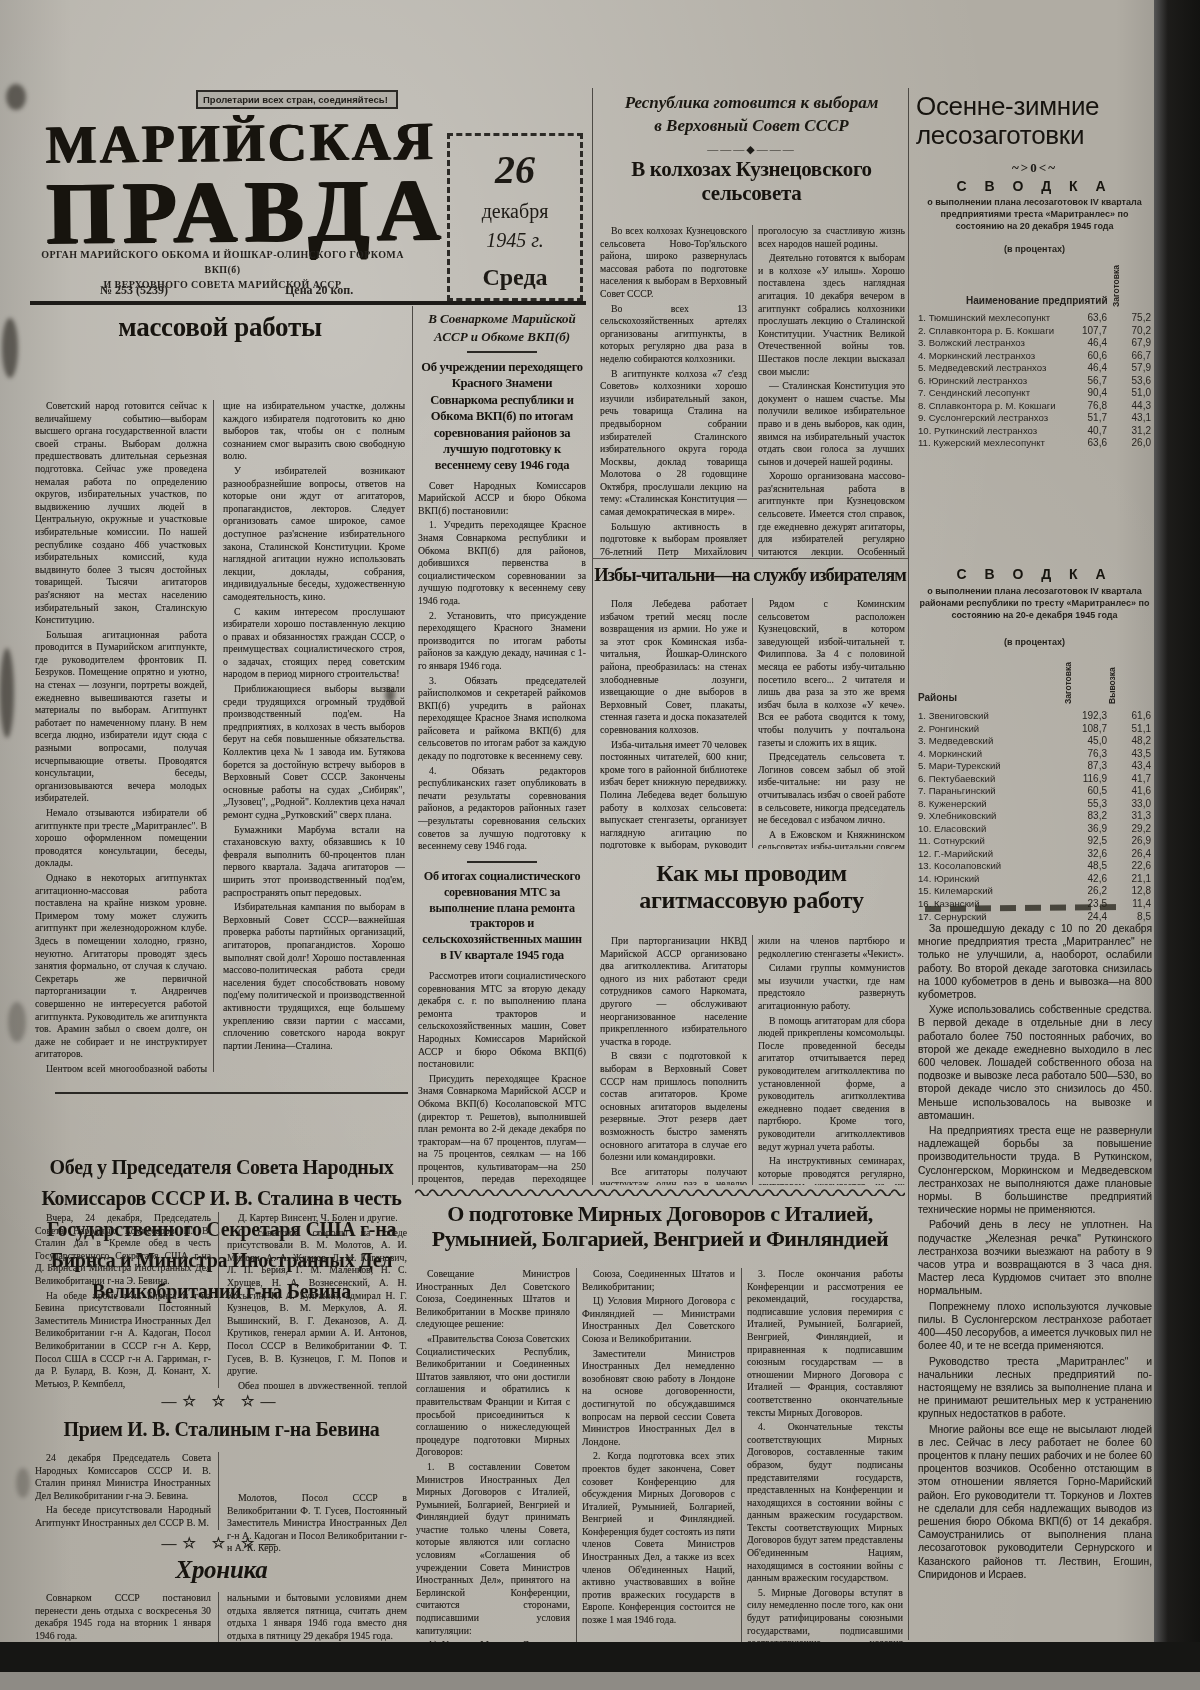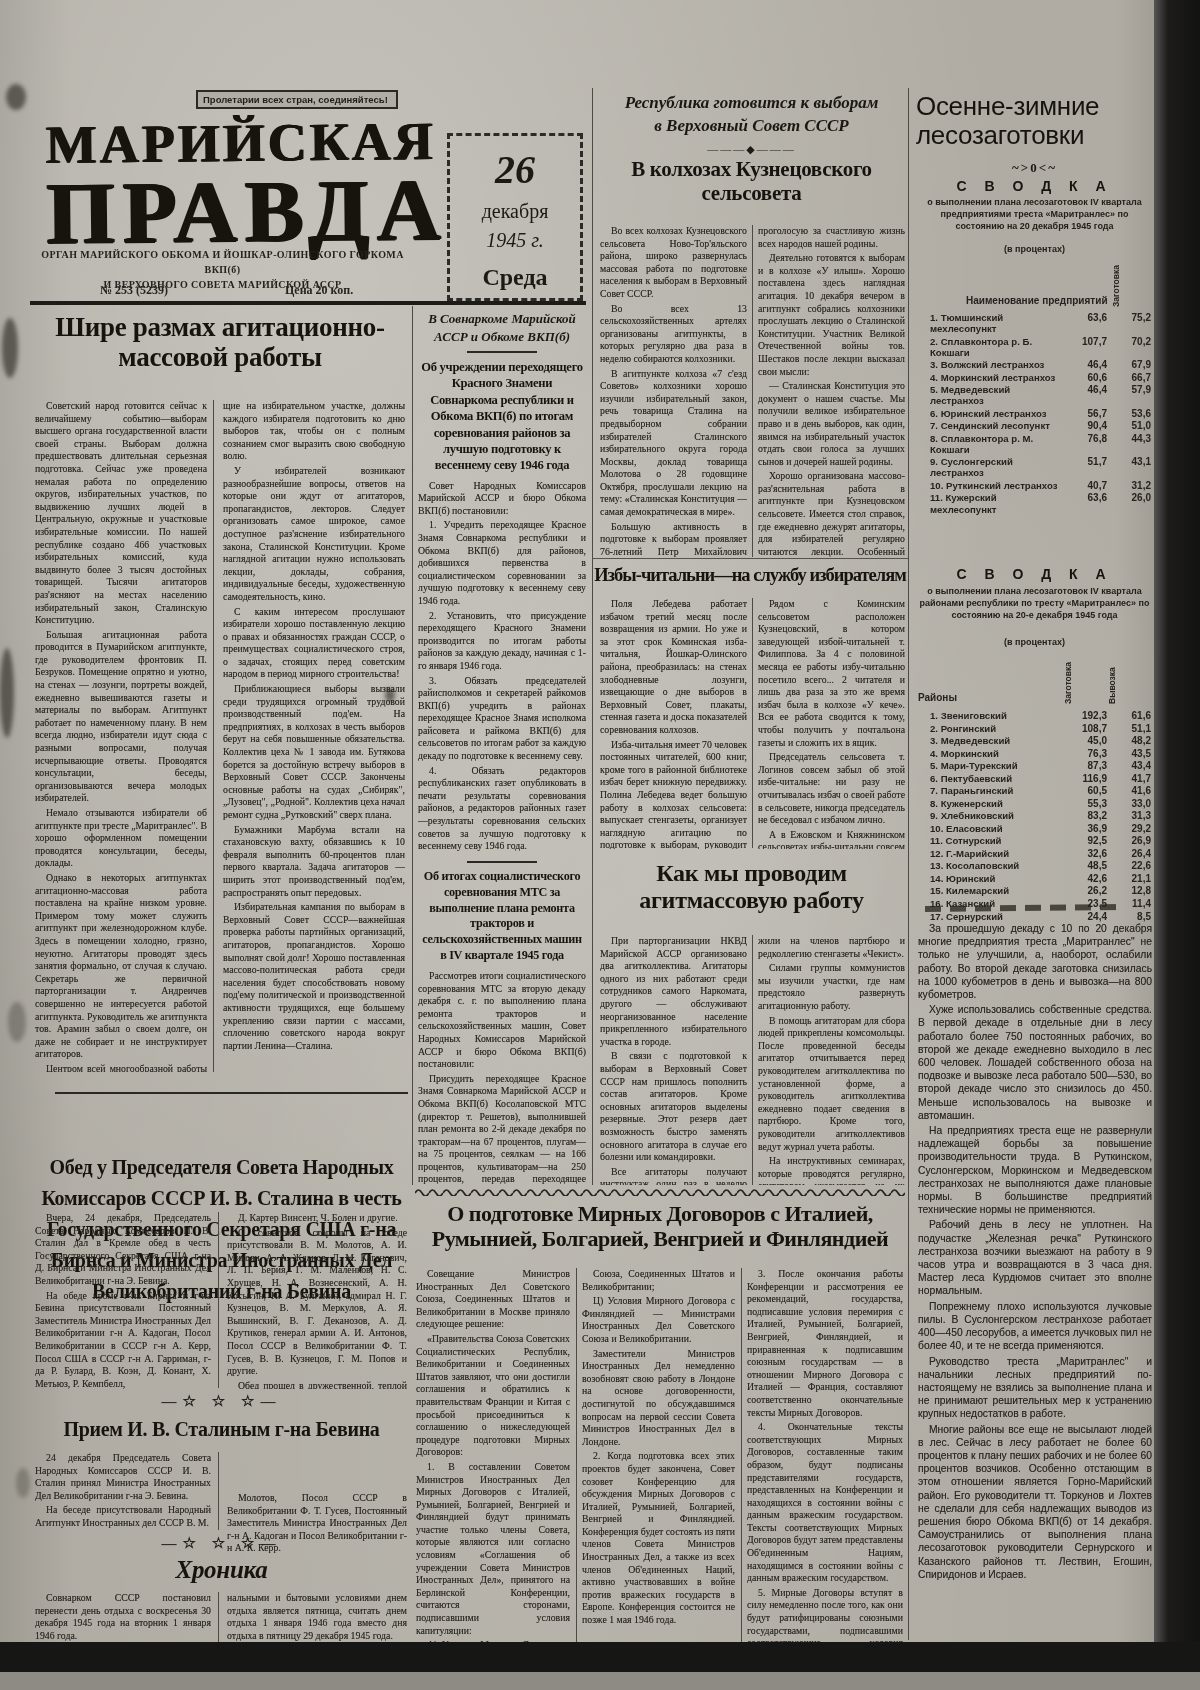--- a/index.html
+++ b/index.html
@@ -42,21 +42,21 @@
   .kicker{font-style:italic;font-weight:bold;text-align:center;font-size:17px;color:#1b1812;line-height:1.35;}
   .orn{ text-align:center;color:#1d1b17;font-size:11px;letter-spacing:2px;}
   .stars{position:absolute;text-align:center;font-size:15px;letter-spacing:6px;color:#24221d;font-weight:bold;}
   .sans{font-family:"Liberation Sans","DejaVu Sans",sans-serif;}
   .sv-title{font-weight:bold;letter-spacing:7px;text-align:center;font-size:14px;color:#17150f;}
   .sv-intro{font-weight:bold;font-size:9px;text-align:center;line-height:1.35;color:#24211b;}
   .thead{display:flex;align-items:flex-end;font-weight:bold;}
   .thname{flex:1;font-size:10px;line-height:1.2;}
   .vlabel{writing-mode:vertical-rl;transform:rotate(180deg);font-size:8.5px;height:52px;
     width:44px;text-align:left;font-weight:bold;}
-  .trow{display:flex;align-items:flex-start;margin-bottom:1.5px;font-weight:bold;margin-left:12px;}
+  .trow{display:flex;align-items:flex-end;margin-bottom:1.5px;font-weight:normal;}
   .tname{flex:1;font-size:9.6px;line-height:1.15;}
   .tval{width:44px;text-align:right;font-size:10px;}
   .stain{position:absolute;background:rgba(25,22,16,.55);border-radius:50%;filter:blur(2px);}
   .minirule{width:70px;height:2px;background:#2a2824;margin:6px auto;}
   .nowrapfit{white-space:nowrap;overflow:hidden;}
 </style>
 </head>
 <body>
 
 <div class="page">
@@ -80,21 +80,20 @@
     <div class="db-year">1945 г.</div>
     <div class="db-wd">Среда</div>
   </div>
 
   <div class="hair-v" style="left:592px;top:88px;height:1097px;"></div>
   <div class="hair-v" style="left:412px;top:306px;height:879px;"></div>
   <div class="hair-v" style="left:908px;top:88px;height:1552px;"></div>
   <div class="hair-v" style="left:213px;top:400px;height:672px;"></div>
 
   <div class="headline abs" style="left:33px;top:312px;width:374px;font-size:27px;">
-    <div>Шире размах агитационно-</div>
     <div>массовой работы</div>
   </div>
   <div class="col" style="left:35px;top:400px;width:172px;height:672px;">
       <div>
         <p class="para">Советский народ готовится сейчас к величайшему событию—выборам высшего органа государственной власти своей страны. Выборам должна предшествовать длительная серьезная подготовка. Сейчас уже проведена немалая работа по определению округов, избирательных участков, по выдвижению лучших людей в Центральную, окружные и участковые избирательные комиссии. По нашей республике создано 466 участковых избирательных комиссий, куда выдвинуто более 3 тысяч достойных товарищей. Тысячи агитаторов раз'ясняют на местах населению избирательный закон, Сталинскую Конституцию.</p>
         <p class="para">Большая агитационная работа проводится в Пумарийском агитпункте, где руководителем фронтовик П. Безруков. Помещение опрятно и уютно, на стенах — лозунги, портреты вождей, ежедневно вывешиваются газеты и материалы по выборам. Агитпункт работает по намеченному плану. В нем всегда людно, избиратели идут сюда с разными вопросами, получая исчерпывающие ответы. Проводятся консультации, беседы, организовываются вечера молодых избирателей.</p>
         <p class="para">Немало отзываются избиратели об агитпункте при тресте „Маритранлес". В хорошо оформленном помещении проводятся консультации, беседы, доклады.</p>
         <p class="para">Однако в некоторых агитпунктах агитационно-массовая работа поставлена на крайне низком уровне. Примером тому может служить агитпункт при железнодорожном клубе. Здесь в помещении холодно, грязно, неуютно. Агитаторы проводят здесь занятия формально, от случая к случаю. Секретарь же первичной парторганизации т. Андреичев совершенно не интересуется работой агитпункта. Руководитель же агитпункта тов. Арамин забыл о своем долге, он даже не собирает и не инструктирует агитаторов.</p>
         <p class="para">Центром всей многообразной работы должен являться избирательный участок. Именно здесь избиратели до выборов должны иметь возможность разрешить все интересующие его вопросы. Агитаторы и пропагандисты, работаю-</p>
       </div>

